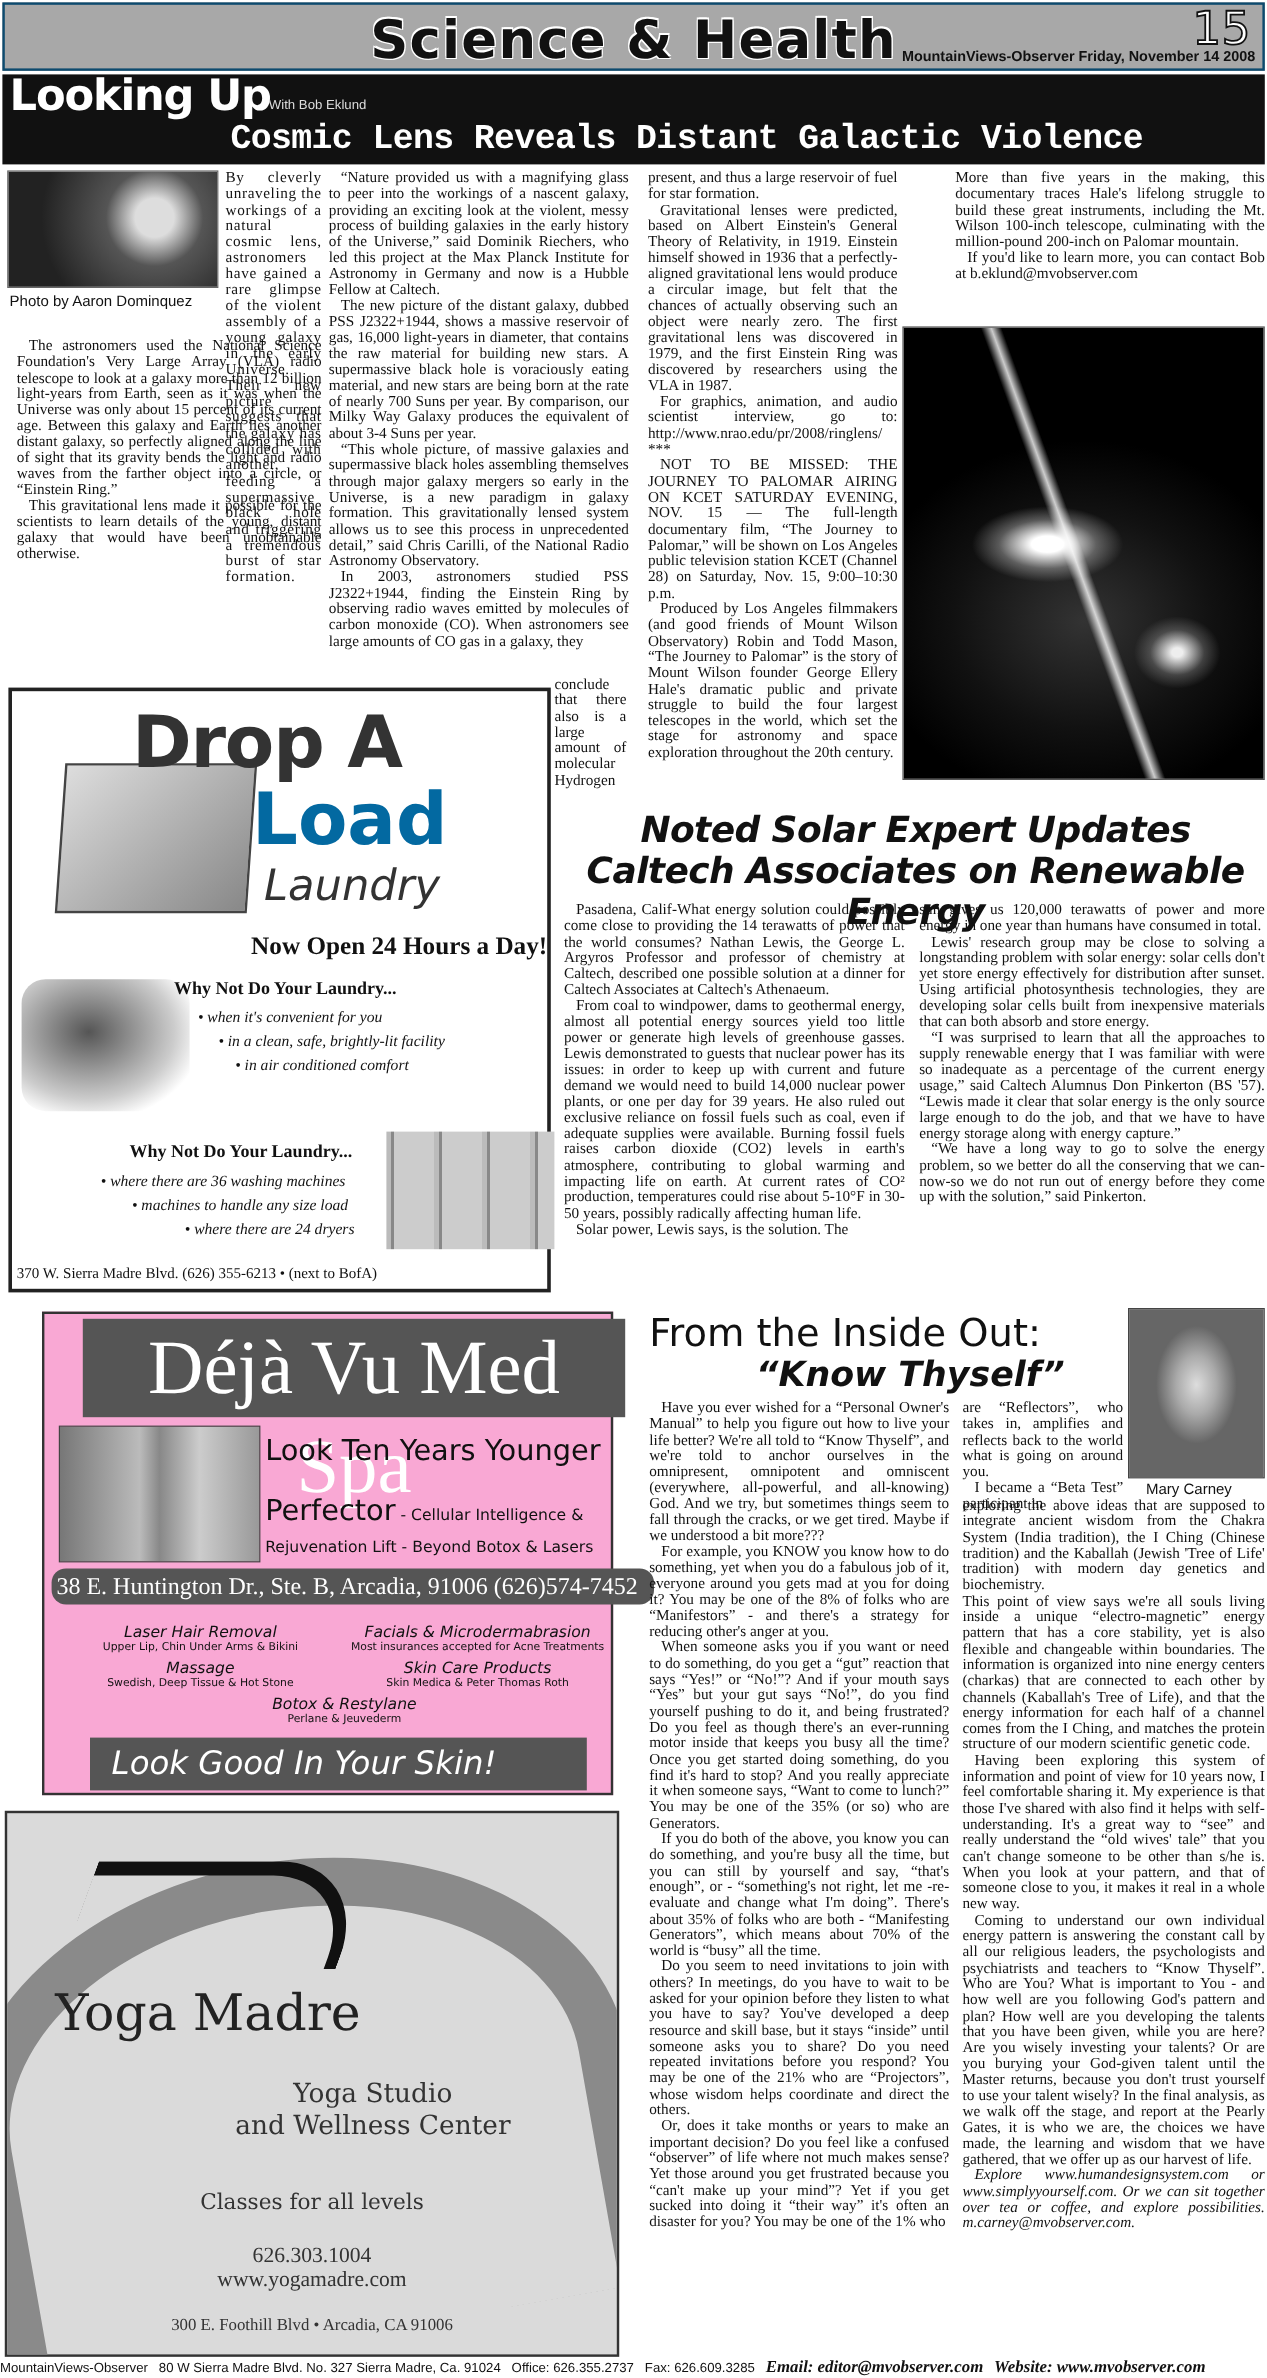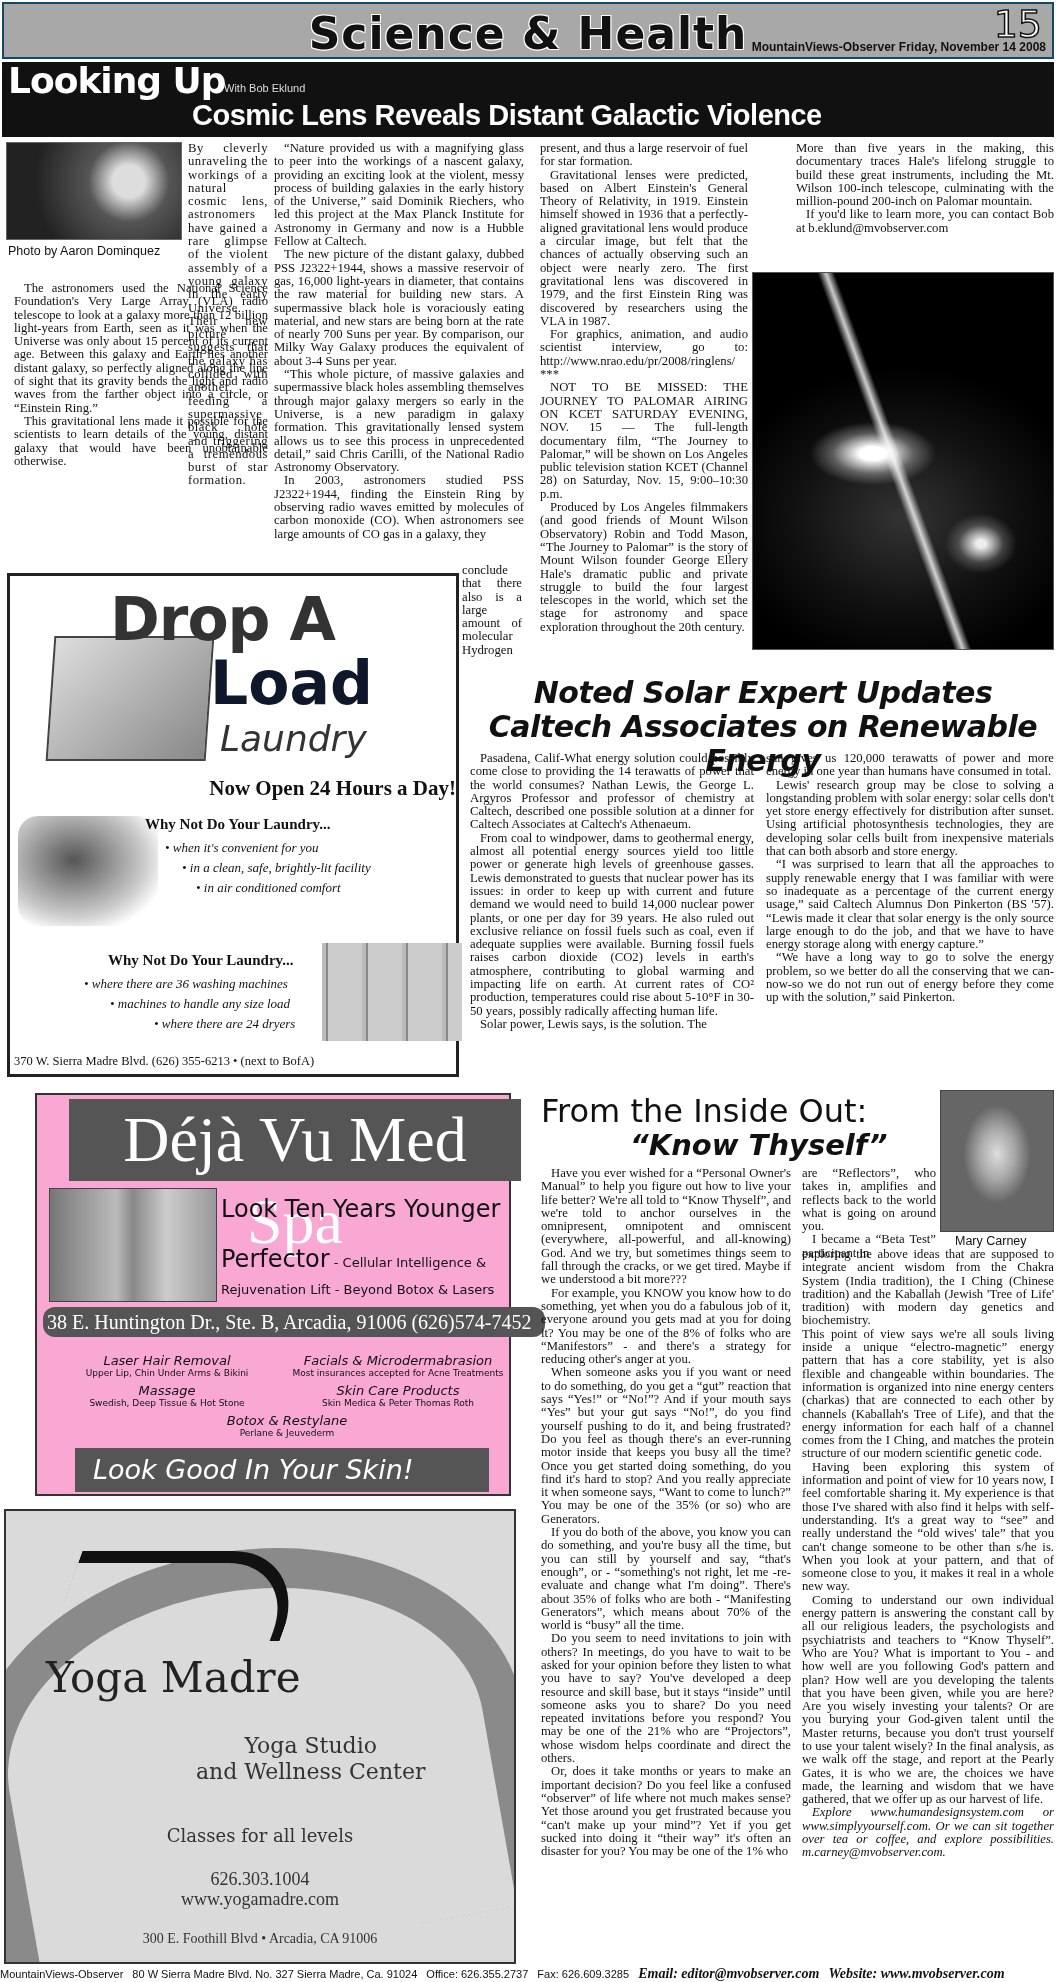--- a/index.html
+++ b/index.html
@@ -11,40 +11,40 @@
   
   .masthead { left: 2px; top: 2px; width: 1052px; height: 57px; background: #a8a8a8; border: 2px solid #0c4a6e; }
   .section-title { position: absolute; left: 0; right: 0; top: 4px; text-align: center; font-family: "DejaVu Sans", sans-serif; font-weight: bold; font-size: 44px; color: #111; letter-spacing: 1px; text-shadow: -1px -1px 0 #fff, 1px -1px 0 #fff, -1px 1px 0 #fff, 1px 1px 0 #fff; }
   .page-num { position: absolute; right: 10px; top: -2px; font-family: "DejaVu Sans", sans-serif; font-size: 38px; color: #fff; -webkit-text-stroke: 1.5px #111; }
   .pub-line { position: absolute; right: 6px; bottom: 3px; font-family: "Liberation Sans", sans-serif; font-weight: bold; font-size: 12px; color: #111; }
 
   
   .banner { left: 2px; top: 62px; width: 1052px; height: 75px; background: #111; }
   .col-title { position: absolute; left: 6px; top: -2px; font-family: "DejaVu Sans", sans-serif; font-weight: bold; font-size: 36px; color: #fff; letter-spacing: -1px; }
   .byline { position: absolute; left: 222px; top: 20px; font-family: "Liberation Sans", sans-serif; font-size: 11px; color: #ddd; }
-  .headline1 { position: absolute; left: 190px; top: 37px; font-family: Liberation Sans, sans-serif; font-weight: bold; font-size: 29px; color: #fff; letter-spacing: -0.5px; }
+  .headline1 { position: absolute; left: 190px; top: 37px; font-family: Liberation Mono, monospace; font-weight: bold; font-size: 29px; color: #fff; letter-spacing: -0.5px; }
 
   .text { font-size: 12.7px; line-height: 13.3px; text-align: justify; }
   .text p { text-indent: 10px; }
 
   .photo-astro { left: 6px; top: 142px; width: 176px; height: 98px; background: radial-gradient(circle at 70% 40%, #ddd 0 12%, #555 30%, #222 70%); border: 1px solid #666; }
   .photo-caption { left: 8px; top: 244px; font-family: "Liberation Sans", sans-serif; font-size: 12.5px; }
 
   .galaxy { left: 752px; top: 272px; width: 302px; height: 378px; border: 1px solid #555;
     background:
       radial-gradient(ellipse 30% 12% at 40% 48%, #fff 0 15%, rgba(255,255,255,0.3) 45%, transparent 70%),
       radial-gradient(ellipse 15% 10% at 76% 72%, #eee 0 10%, rgba(255,255,255,0.2) 50%, transparent 80%),
       linear-gradient(70deg, transparent 46%, rgba(255,255,255,0.8) 48%, transparent 50%),
       radial-gradient(ellipse 60% 40% at 50% 65%, #333 0, #111 60%, #000 100%);
   }
 
   
   .ad-laundry { left: 7px; top: 573px; width: 452px; height: 504px; border: 3px solid #222; background: #fff; }
   .ad-laundry .logo1 { position: absolute; left: 100px; top: 8px; font-family: "DejaVu Sans", sans-serif; font-weight: bold; font-size: 60px; color: #333; letter-spacing: -1px; }
-  .ad-laundry .logo2 { position: absolute; left: 200px; top: 72px; font-family: "DejaVu Sans", sans-serif; font-weight: bold; font-size: 60px; color: #0f172a; }
+  .ad-laundry .logo2 { position: absolute; left: 200px; top: 72px; font-family: "DejaVu Sans", sans-serif; font-weight: bold; font-size: 60px; color: #0369a1; }
   .ad-laundry .logo3 { position: absolute; left: 210px; top: 142px; font-family: "DejaVu Sans", sans-serif; font-style: italic; font-size: 36px; color: #333; }
   .washtub { position: absolute; left: 40px; top: 60px; width: 160px; height: 125px; background: linear-gradient(135deg, #ddd, #888); border: 2px solid #444; transform: skew(-4deg); }
   .ad-laundry .open { position: absolute; left: 0; right: 0; top: 200px; text-align: right; font-weight: bold; font-size: 21px; }
   .ad-laundry .why { position: absolute; font-weight: bold; font-size: 15px; }
   .ad-laundry .bullet { position: absolute; font-style: italic; font-size: 13px; }
   .basket { position: absolute; left: 8px; top: 240px; width: 140px; height: 110px; background: radial-gradient(ellipse at 40% 40%, #555, #ccc 60%, #fff 80%); border-radius: 20px; }
   .washers { position: absolute; left: 312px; top: 367px; width: 140px; height: 98px; background: repeating-linear-gradient(90deg, #bbb 0 4px, #888 4px 6px, #ccc 6px 40px); }
   .ad-laundry .addr { position: absolute; left: 4px; top: 478px; font-size: 12.5px; }
 
   

